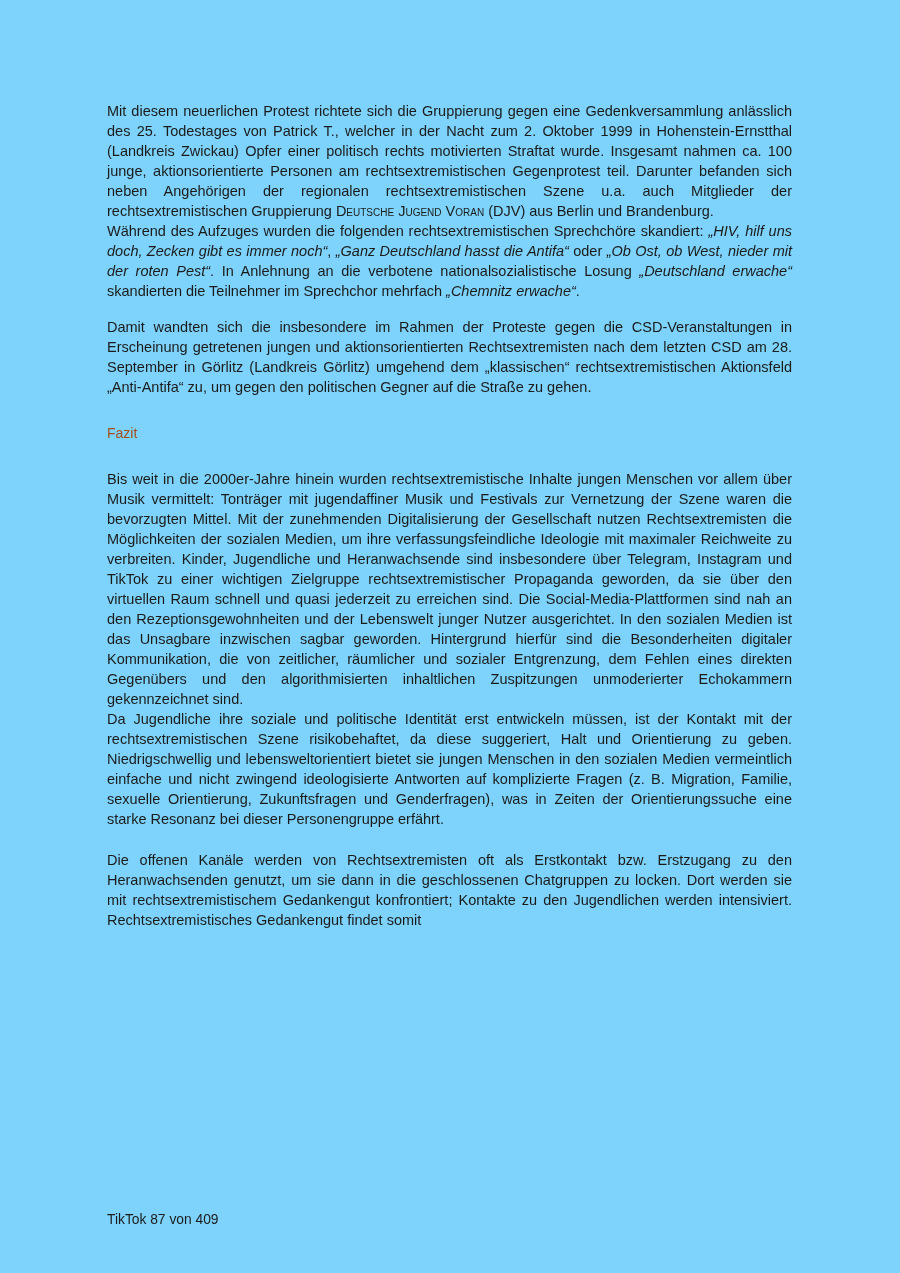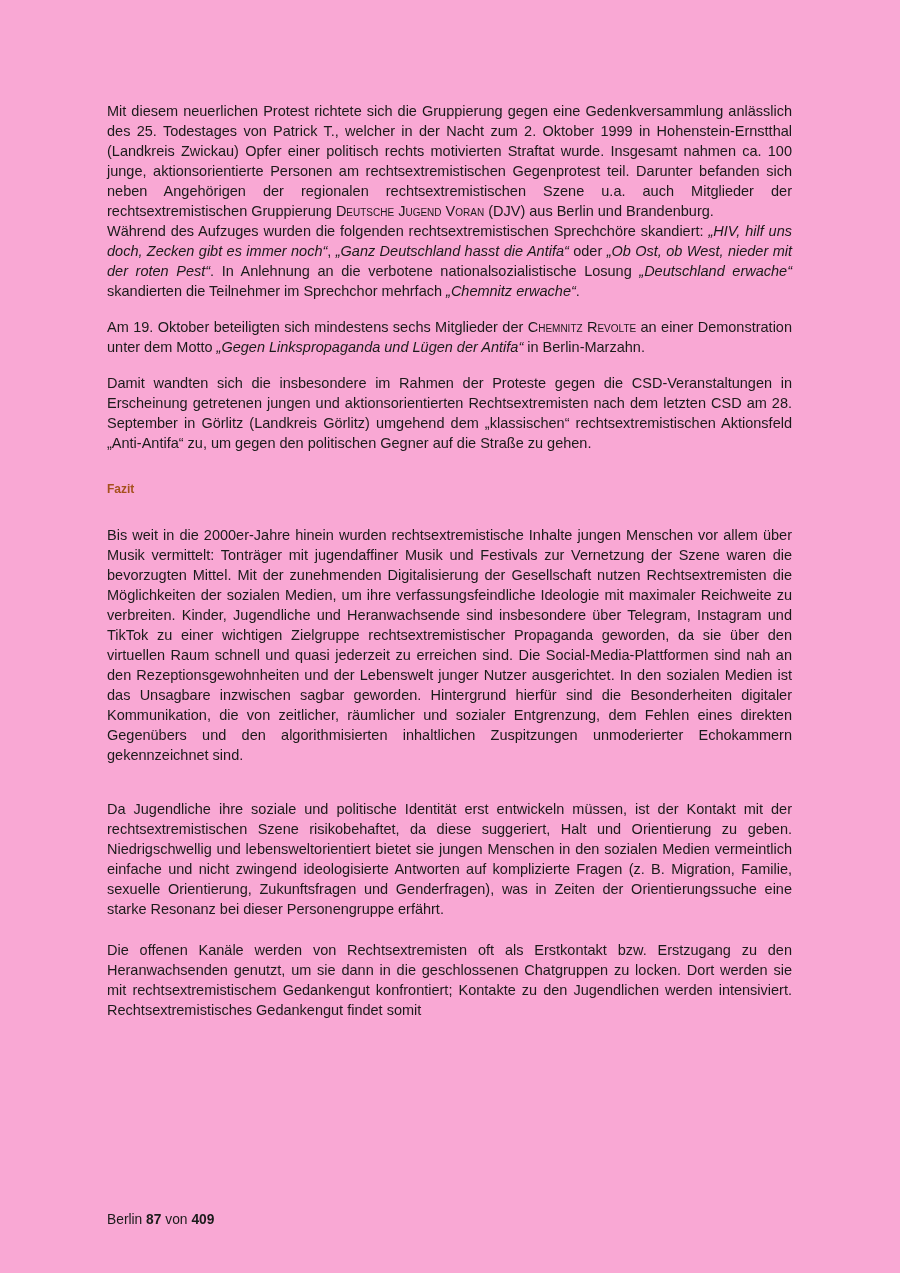--- a/index.html
+++ b/index.html
@@ -8,76 +8,75 @@
     width: 900px;
     height: 1273px;
     position: relative;
     overflow: hidden;
     font-family: "Liberation Sans", sans-serif;
     color: #1b1b1b;
   }
   .page {
     position: absolute;
     inset: 0;
-    background: #f9a8d4;
+    background: #7dd3fc;
     padding-left: 7px;
   }
   .content {
     position: absolute;
     top: 101px;
     left: 107px;
     width: 685px;
   }
   .para {
     font-size: 14.5px;
     line-height: 20px;
     text-align: justify;
     color: #1b1b1b;
   }
   .seg-italic { font-style: italic; }
   .seg-smallcaps { font-variant: small-caps; }
   .sp-1 { margin-top: 16px; }
-  .sp-2 { margin-top: 34px; }
+  .sp-2 { }
   .sp-3 { margin-top: 21px; }
   .heading {
-    font-size: 12px;
+    font-size: 14px;
     line-height: 20px;
-    font-weight: bold;
+    font-weight: normal;
     color: #a5511d;
     margin-top: 26px;
     margin-bottom: 26px;
   }
   .footer {
     position: absolute;
     left: 107px;
     bottom: 44px;
     font-size: 13.8px;
     line-height: 18px;
     color: #1b1b1b;
   }
-  .footer .bold { font-weight: bold; }
+  .footer .bold { font-weight: normal; }
 </style>
 </head>
 <body>
 
 <div class="page">
   <main class="content">
 
     <p class="para"><span>Mit diesem neuerlichen Protest richtete sich die Gruppierung gegen eine Gedenkversammlung anlässlich des 25. Todestages von Patrick T., welcher in der Nacht zum 2. Oktober 1999 in Hohenstein-Ernstthal (Landkreis Zwickau) Opfer einer politisch rechts motivierten Straftat wurde. Insgesamt nahmen ca. 100 junge, aktionsorientierte Personen am rechtsextremistischen Gegenprotest teil. Darunter befanden sich neben Angehörigen der regionalen rechtsextremistischen Szene u.a. auch Mitglieder der rechtsextremistischen Gruppierung </span><span class="seg-smallcaps">Deutsche Jugend Voran</span><span> (DJV) aus Berlin und Brandenburg.</span></p>
 
     <p class="para"><span>Während des Aufzuges wurden die folgenden rechtsextremistischen Sprechchöre skandiert: </span><span class="seg-italic">„HIV, hilf uns doch, Zecken gibt es immer noch“</span><span>, </span><span class="seg-italic">„Ganz Deutschland hasst die Antifa“</span><span> oder </span><span class="seg-italic">„Ob Ost, ob West, nieder mit der roten Pest“</span><span>. In Anlehnung an die verbotene nationalsozialistische Losung </span><span class="seg-italic">„Deutschland erwache“</span><span> skandierten die Teilnehmer im Sprechchor mehrfach </span><span class="seg-italic">„Chemnitz erwache“</span><span>.</span></p>
 
-    <p class="para sp-1"><span>Am 19. Oktober beteiligten sich mindestens sechs Mitglieder der </span><span class="seg-smallcaps">Chemnitz Revolte</span><span> an einer Demonstration unter dem Motto </span><span class="seg-italic">„Gegen Linkspropaganda und Lügen der Antifa“</span><span> in Berlin-Marzahn.</span></p>
 
     <p class="para sp-1"><span>Damit wandten sich die insbesondere im Rahmen der Proteste gegen die CSD-Veranstaltungen in Erscheinung getretenen jungen und aktionsorientierten Rechtsextremisten nach dem letzten CSD am 28. September in Görlitz (Landkreis Görlitz) umgehend dem „klassischen“ rechtsextremistischen Aktionsfeld „Anti-Antifa“ zu, um gegen den politischen Gegner auf die Straße zu gehen.</span></p>
 
     <h2 class="heading">Fazit</h2>
 
     <p class="para"><span>Bis weit in die 2000er-Jahre hinein wurden rechtsextremistische Inhalte jungen Menschen vor allem über Musik vermittelt: Tonträger mit jugendaffiner Musik und Festivals zur Vernetzung der Szene waren die bevorzugten Mittel. Mit der zunehmenden Digitalisierung der Gesellschaft nutzen Rechtsextremisten die Möglichkeiten der sozialen Medien, um ihre verfassungsfeindliche Ideologie mit maximaler Reichweite zu verbreiten. Kinder, Jugendliche und Heranwachsende sind insbesondere über Telegram, Instagram und TikTok zu einer wichtigen Zielgruppe rechtsextremistischer Propaganda geworden, da sie über den virtuellen Raum schnell und quasi jederzeit zu erreichen sind. Die Social-Media-Plattformen sind nah an den Rezeptionsgewohnheiten und der Lebenswelt junger Nutzer ausgerichtet. In den sozialen Medien ist das Unsagbare inzwischen sagbar geworden. Hintergrund hierfür sind die Besonderheiten digitaler Kommunikation, die von zeitlicher, räumlicher und sozialer Entgrenzung, dem Fehlen eines direkten Gegenübers und den algorithmisierten inhaltlichen Zuspitzungen unmoderierter Echokammern gekennzeichnet sind.</span></p>
 
     <p class="para sp-2"><span>Da Jugendliche ihre soziale und politische Identität erst entwickeln müssen, ist der Kontakt mit der rechtsextremistischen Szene risikobehaftet, da diese suggeriert, Halt und Orientierung zu geben. Niedrigschwellig und lebensweltorientiert bietet sie jungen Menschen in den sozialen Medien vermeintlich einfache und nicht zwingend ideologisierte Antworten auf komplizierte Fragen (z. B. Migration, Familie, sexuelle Orientierung, Zukunftsfragen und Genderfragen), was in Zeiten der Orientierungssuche eine starke Resonanz bei dieser Personengruppe erfährt.</span></p>
 
     <p class="para sp-3"><span>Die offenen Kanäle werden von Rechtsextremisten oft als Erstkontakt bzw. Erstzugang zu den Heranwachsenden genutzt, um sie dann in die geschlossenen Chatgruppen zu locken. Dort werden sie mit rechtsextremistischem Gedankengut konfrontiert; Kontakte zu den Jugendlichen werden intensiviert. Rechtsextremistisches Gedankengut findet somit</span></p>
 
   </main>
 
-  <footer class="footer"><span>Berlin </span><span class="bold">87</span><span> von </span><span class="bold">409</span></footer>
+  <footer class="footer"><span>TikTok </span><span class="bold">87</span><span> von </span><span class="bold">409</span></footer>
 </div>
 
 </body></html>

